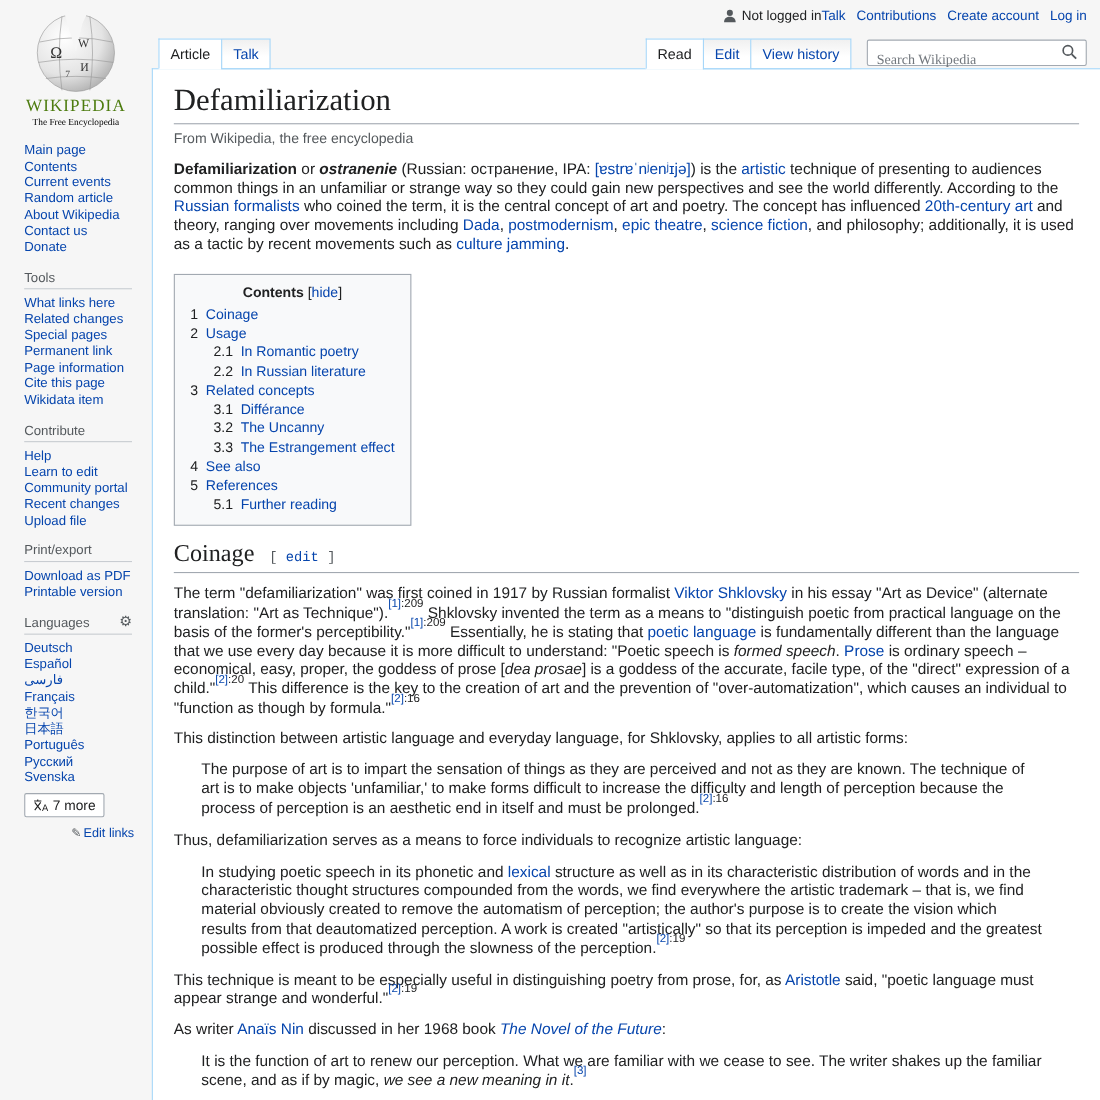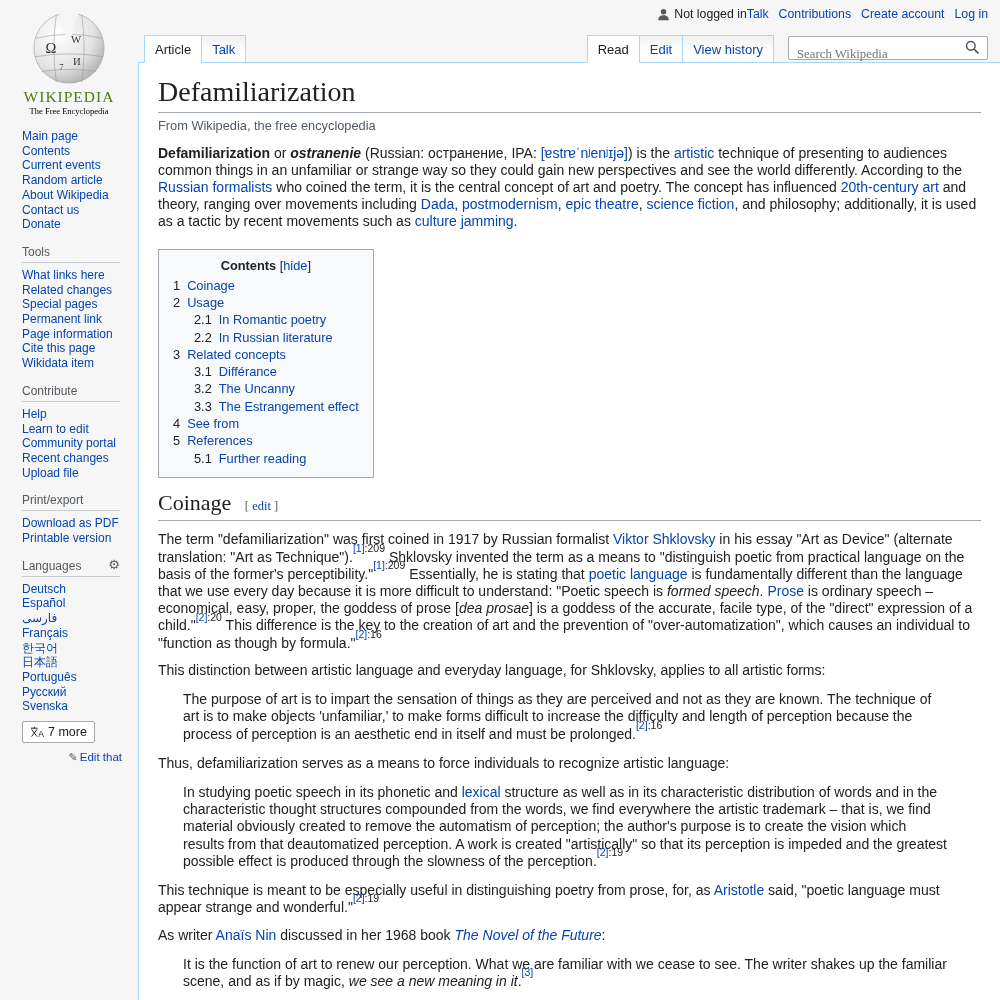--- a/index.html
+++ b/index.html
@@ -76,21 +76,21 @@
       padding:8px 14px 10px 14px;margin-top:8px;font-size:12.8px;}
   #toc-header{text-align:center;margin-bottom:4px;}
   #toc-title{font-weight:bold;color:var(--text);}
   #toc ul{list-style:none;margin:0;padding:0;}
   #toc li{line-height:17.3px;white-space:nowrap;}
   #toc li.lvl2{margin-left:21px;}
   .toc-num{color:var(--text);margin-right:7px;}
   
   .sec-h2{font-family:"Liberation Serif","DejaVu Serif",serif;font-size:22px;font-weight:normal;
       margin:12px 0 0 0;padding-bottom:4px;border-bottom:1px solid var(--border-gray);line-height:1.2;}
-  .editsection{font-family:Liberation Serif, serif;font-size:12.5px;
+  .editsection{font-family:Liberation Mono, monospace;font-size:12.5px;
       margin-left:8px;color:var(--gray);}
   .icon-svg{display:inline-block;vertical-align:middle;}
 </style>
 </head>
 <body>
 
 <div id="page">
 
   <div id="sidebar">
     <div id="logo">
@@ -165,21 +165,21 @@
             <li><a>Português</a></li>
             <li><a>Русский</a></li>
             <li><a>Svenska</a></li>
           </ul>
         </div><button id="more-btn">
           <svg width="14" height="12" viewBox="0 0 14 12" class="icon-svg">
             <path d="M1 2.2 H7.6 M4.3 0.8 V2.2 M1.6 10.5 L7 3.4 M1.6 3.4 L7 10.5" stroke="#202122" stroke-width="1" fill="none"></path>
             <text x="8.2" y="11" font-size="8.5" fill="#202122" font-family="sans-serif">A</text>
           </svg>
           <span>7 more</span>
-        </button><div id="edit-links"><span class="pencil">✎</span><a>Edit that</a></div></div>
+        </button><div id="edit-links"><span class="pencil">✎</span><a>Edit links</a></div></div>
   </div>
 
   <div id="header">
     <div id="personal">
       <span class="plain">
         <svg class="icon-svg" width="13" height="13" viewBox="0 0 16 16">
           <circle cx="8" cy="4.6" r="3.4" fill="#54595d"></circle>
           <path d="M1.5 15 C1.5 10.5 4.5 8.8 8 8.8 C11.5 8.8 14.5 10.5 14.5 15 Z" fill="#54595d"></path>
         </svg>
         <span>Not logged in</span>
@@ -225,21 +225,21 @@
       </div>
       <ul id="toc-list">
           <li class="lvl1"><span class="toc-num">1</span><a>Coinage</a></li>
           <li class="lvl1"><span class="toc-num">2</span><a>Usage</a></li>
           <li class="lvl2"><span class="toc-num">2.1</span><a>In Romantic poetry</a></li>
           <li class="lvl2"><span class="toc-num">2.2</span><a>In Russian literature</a></li>
           <li class="lvl1"><span class="toc-num">3</span><a>Related concepts</a></li>
           <li class="lvl2"><span class="toc-num">3.1</span><a>Différance</a></li>
           <li class="lvl2"><span class="toc-num">3.2</span><a>The Uncanny</a></li>
           <li class="lvl2"><span class="toc-num">3.3</span><a>The Estrangement effect</a></li>
-          <li class="lvl1"><span class="toc-num">4</span><a>See from</a></li>
+          <li class="lvl1"><span class="toc-num">4</span><a>See also</a></li>
           <li class="lvl1"><span class="toc-num">5</span><a>References</a></li>
           <li class="lvl2"><span class="toc-num">5.1</span><a>Further reading</a></li>
         </ul>
     </div>
 
     <h2 class="sec-h2">
       <span>Coinage</span>
       <span class="editsection"><span>[</span> <a>edit</a> <span>]</span></span>
     </h2>
     <div id="section-body">

